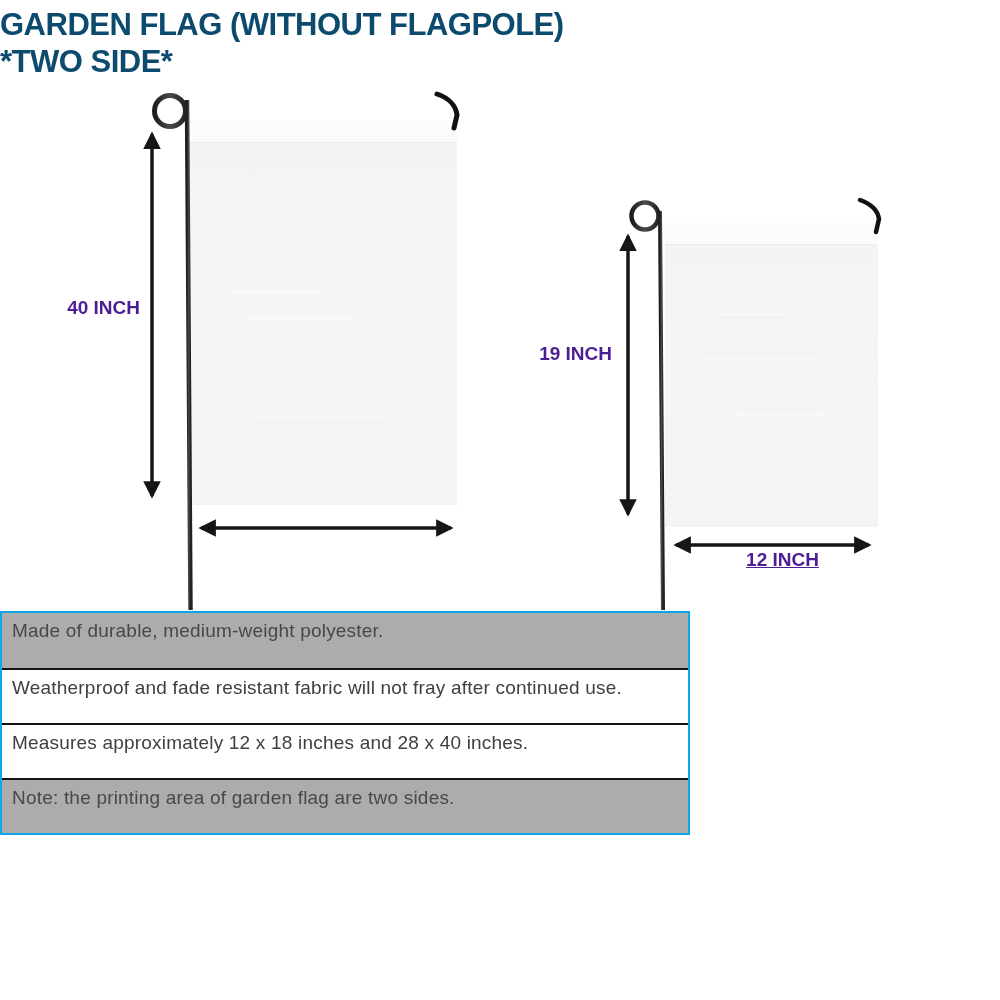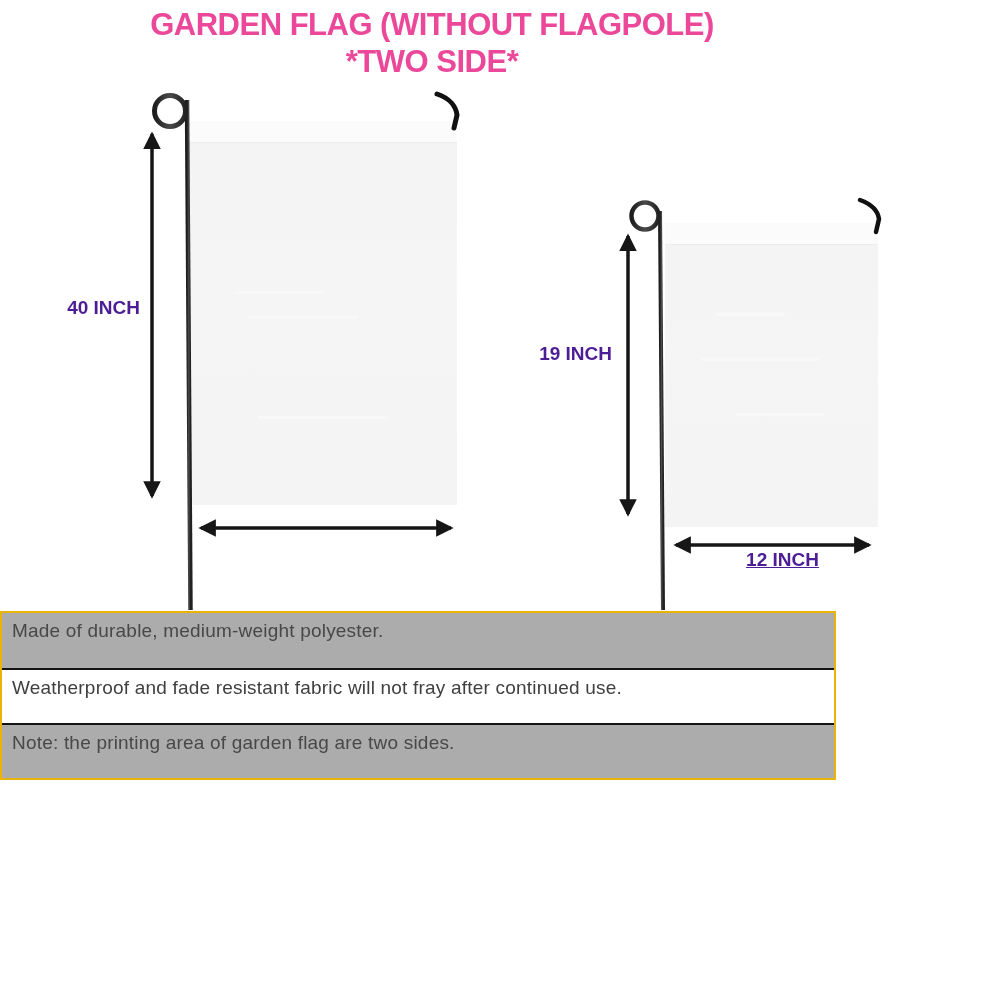--- a/index.html
+++ b/index.html
@@ -3,21 +3,21 @@
 <meta charset="utf-8">
 <style>
   * { margin:0; padding:0; box-sizing:border-box; }
   body { background:#fff; font-family:"Liberation Sans", sans-serif; }
   .stage {
     position:relative; width:1000px; height:1000px;
     background:#ffffff; overflow:hidden;
   }
 
   
-  .title-wrap { position:absolute; top:7px; left:0; width:864px; text-align:center; color:#ec4899; }
+  .title-wrap { position:absolute; top:7px; left:0; width:864px; color:#0c4a6e; }
   .title-line1 { font-size:31px; font-weight:bold; letter-spacing:-0.5px; line-height:1.18; }
   .title-line2 { font-size:31px; font-weight:bold; letter-spacing:-0.5px; line-height:1.18; }
 
   
   .flag {
     position:absolute;
     background:linear-gradient(180deg,#f4f3f3 0%, #f6f5f5 40%, #f5f4f4 100%);
   }
   .flag-large { left:188px; top:121px; width:269px; height:384px; }
   .flag-small { left:665px; top:223px; width:213px; height:304px; }
@@ -34,22 +34,22 @@
   .dim-label {
     position:absolute; font-weight:bold; font-size:19px; color:#4c1d95; letter-spacing:0;
   }
   .lbl-40 { left:20px; top:297px; width:120px; text-align:right; }
   .lbl-28 { left:192px; top:534px; width:268px; text-align:center; }
   .lbl-18 { left:492px; top:343px; width:120px; text-align:right; }
   .lbl-12 { left:677px; top:549px; width:211px; text-align:center;text-decoration:underline; }
 
   
   .features {
-    position:absolute; left:0; top:611px; width:836px;
-    border:2px solid #eab308; background:#fff;
+    position:absolute; left:0; top:611px; width:690px;
+    border:2px solid #0ea5e9; background:#fff;
   }
   .feature-row {
     height:55px; padding:5px 10px 0 10px;
     font-size:19px; line-height:1.35; letter-spacing:0.2px;
   }
   .feature-row + .feature-row { border-top:2px solid #141414; }
   .feature-row.gray  { background:#acacac; color:#484848; }
   .feature-row.white { background:#ffffff; color:#404040; }
 </style>
 </head>
@@ -108,16 +108,17 @@
     <line x1="676" y1="545" x2="869" y2="545" stroke="#161616" stroke-width="3.5" marker-start="url(#arrow)" marker-end="url(#arrow)"></line>
   </svg>
 
   <div class="dim-label lbl-40">40 INCH</div>
   <div class="dim-label lbl-18">19 INCH</div>
   <div class="dim-label lbl-12">12 INCH</div>
 
   <div class="features">
     <div class="feature-row gray">Made of durable, medium-weight polyester.</div>
     <div class="feature-row white">Weatherproof and fade resistant fabric will not fray after continued use.</div>
+    <div class="feature-row white">Measures approximately 12 x 18 inches and 28 x 40 inches.</div>
     <div class="feature-row gray">Note: the printing area of garden flag are two sides.</div>
   </div>
 
 </div>
 
 </body></html>

